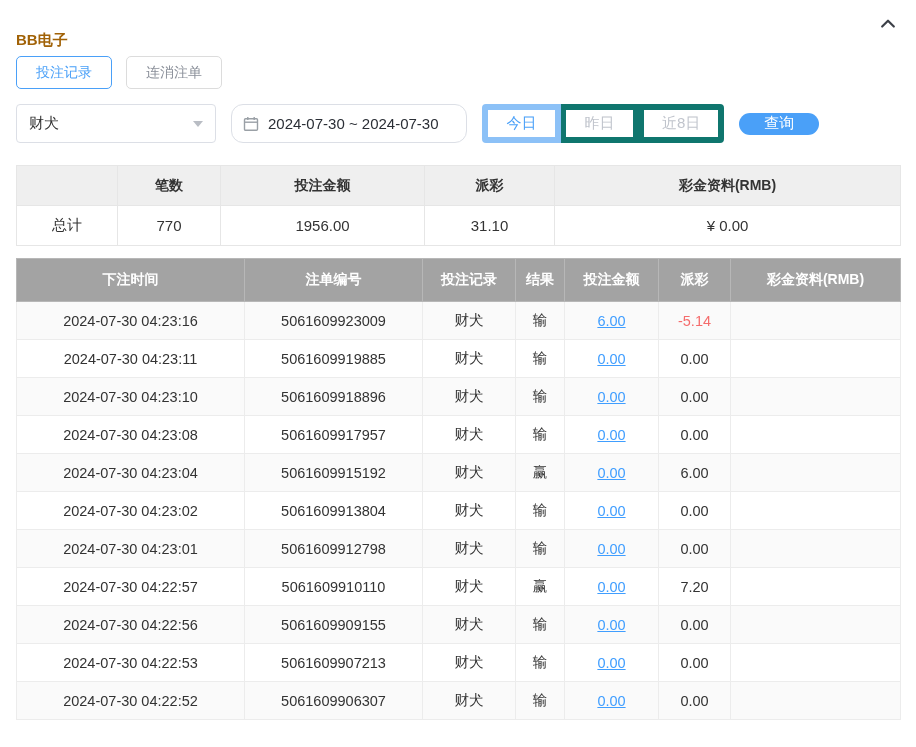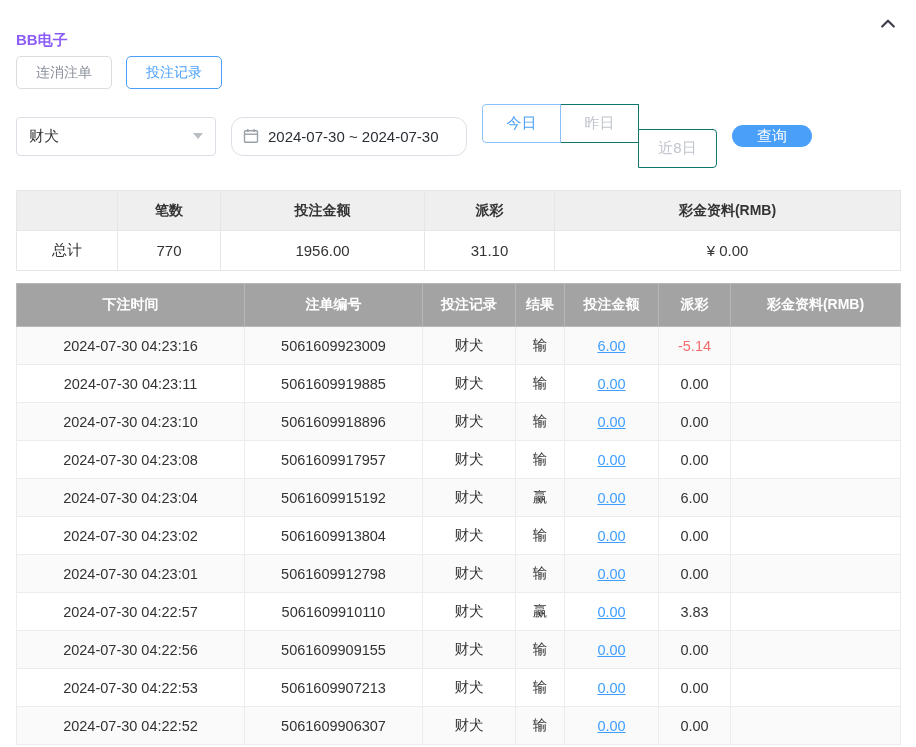--- a/index.html
+++ b/index.html
@@ -11,45 +11,45 @@
   *{box-sizing:border-box;}
   html,body{margin:0;padding:0;}
   body{
     width:916px;height:747px;overflow:hidden;background:#fff;color:#333;
     font-family:"Liberation Sans","DejaVu Sans",sans-serif;font-size:14px;
   }
   .page{padding:12px 16px;}
 
   
   .hdr{display:flex;justify-content:space-between;align-items:center;height:24px;}
-  .title{font-size:15px;font-weight:bold;color:#8b5cf6;margin-top:33px;}
+  .title{font-size:15px;font-weight:bold;color:#a16207;margin-top:33px;}
   .collapse-btn{background:none;border:none;padding:2px;cursor:pointer;line-height:0;}
 
   
   .tabs{margin-top:20px;display:flex;gap:14px;}
   .tab{height:33px;padding:0 19px;border:1px solid #dcdcdc;border-radius:5px;background:#fff;
        color:#8a8f99;font-size:14px;display:flex;align-items:center;cursor:pointer;}
   .tab.active{border-color:var(--accent);color:var(--accent);}
 
   
   .filters{margin-top:15px;display:flex;align-items:center;}
   .select{width:200px;height:39px;border:1px solid #dcdfe6;border-radius:4px;background:#fff;
           display:flex;align-items:center;justify-content:space-between;padding:0 12px;
           font-size:15px;color:#333;cursor:pointer;}
   .caret{width:0;height:0;border-left:5px solid transparent;border-right:5px solid transparent;
          border-top:6px solid #b9bdc4;}
   .datepicker{margin-left:15px;width:236px;height:39px;border:1px solid #dcdfe6;border-radius:12px;
               background:#fff;display:flex;align-items:center;gap:9px;padding:0 11px;
               font-size:15px;color:#2b2f36;cursor:pointer;}
   .quick-group{margin-left:15px;display:flex;}
-  .quick{height:39px;min-width:79px;padding:0 18px;border:1px solid #0f766e;background:#fff;
+  .quick{height:39px;min-width:79px;padding:0 18px;border:6px solid #0f766e;background:#fff;
          color:#c0c4cc;font-size:15px;display:flex;align-items:center;justify-content:center;
          cursor:pointer;margin-left:-1px;}
   .quick:first-child{margin-left:0;border-radius:4px 0 0 4px;}
-  .quick:last-child{border-radius:0 4px 4px 0;margin-top:25px;}
+  .quick:last-child{border-radius:0 4px 4px 0;}
   .quick.active{color:var(--accent);border-color:#8cc1f7;position:relative;z-index:1;}
   .search-btn{margin-left:15px;width:80px;height:22px;border:none;border-radius:12px;
               background:var(--accent);color:#fff;font-size:15px;cursor:pointer;}
 
   
   table{border-collapse:collapse;table-layout:fixed;width:884px;}
   .summary{margin-top:22px;font-size:15px;}
   .summary th,.summary td{border:1px solid #e6e6e6;height:40px;text-align:center;padding:0 4px;}
   .summary thead th{background:#efefef;font-weight:bold;font-size:14px;color:#333;margin-top:48px;}
 
@@ -71,22 +71,22 @@
   <div class="hdr">
     <div class="title">BB电子</div>
     <button class="collapse-btn">
       <svg width="20" height="20" viewBox="0 0 24 24" fill="none" stroke="#3c4048" stroke-width="2.6" stroke-linecap="round" stroke-linejoin="round">
         <polyline points="5 15 12 8 19 15"></polyline>
       </svg>
     </button>
   </div>
 
   <div class="tabs">
+    <button class="tab active">投注记录</button>
     <button class="tab">连消注单</button>
-    <button class="tab active">投注记录</button>
   </div>
 
   <div class="filters">
     <div class="select">
       <span>财犬</span>
       <span class="caret"></span>
     </div>
 
     <div class="datepicker">
       <svg width="16" height="16" viewBox="0 0 16 16" fill="none" stroke="#9aa0a6" stroke-width="1.4">
@@ -219,21 +219,21 @@
           <td><a class="amt-link">0.00</a></td>
           <td>0.00</td>
           <td></td>
         </tr>
         <tr>
           <td>2024-07-30 04:22:57</td>
           <td>5061609910110</td>
           <td>财犬</td>
           <td>赢</td>
           <td><a class="amt-link">0.00</a></td>
-          <td>3.83</td>
+          <td>7.20</td>
           <td></td>
         </tr>
         <tr>
           <td>2024-07-30 04:22:56</td>
           <td>5061609909155</td>
           <td>财犬</td>
           <td>输</td>
           <td><a class="amt-link">0.00</a></td>
           <td>0.00</td>
           <td></td>

